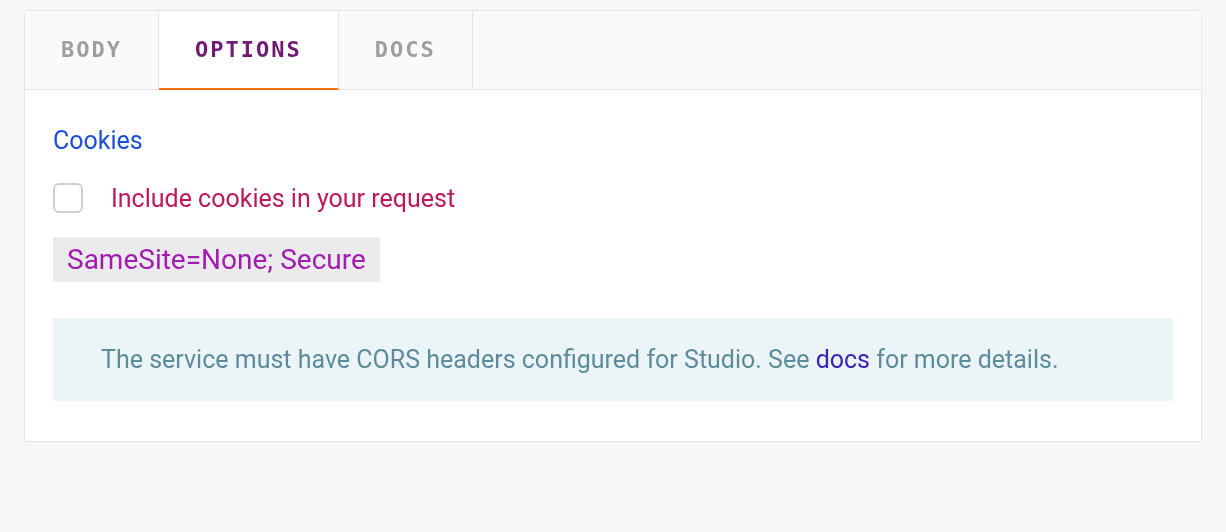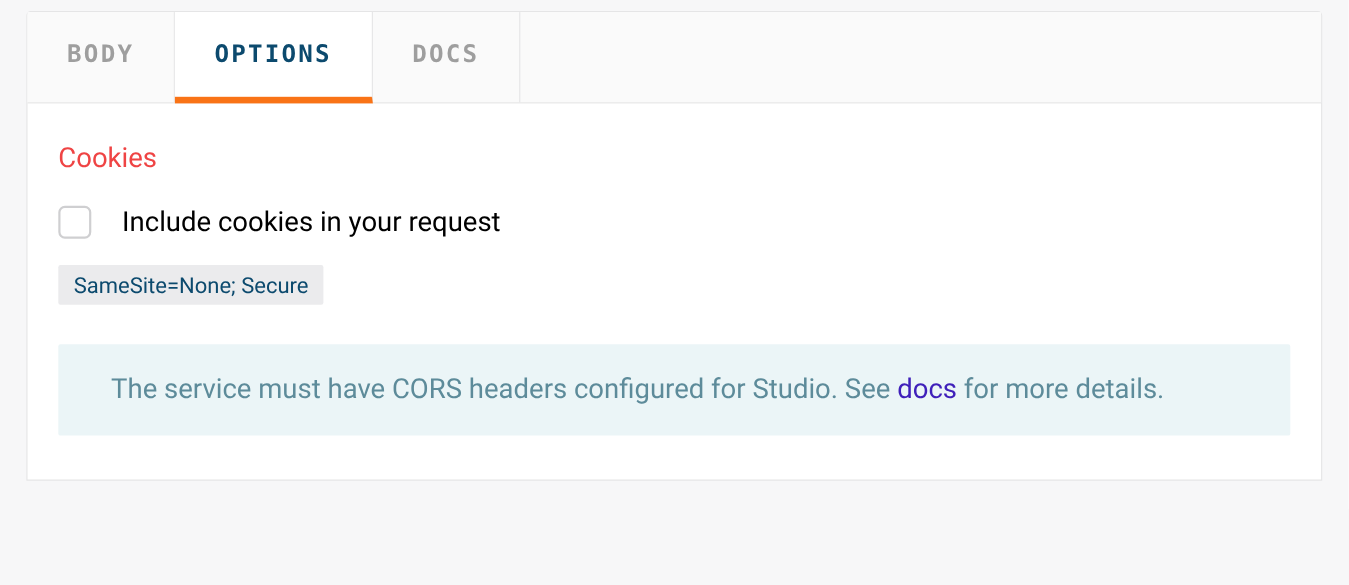--- a/index.html
+++ b/index.html
@@ -34,71 +34,71 @@
       font-weight: 700;
       letter-spacing: 2px;
       color: #9e9e9e;
       cursor: pointer;
       border-right: 1px solid #e5e5e6;
       text-align: center;
       user-select: none;
     }
     .tab.active {
       background: #fff;
-      color: #0c4a6e;
-      border-bottom: 6px solid #f97316;
+      color: #701a75;
+      border-bottom: 2px solid #f97316;
       margin-bottom: -1px;
     }
     .content {
       padding: 36px 28px 40px 28px;
     }
     .section-title {
       font-size: 25px;
-      color: #ef4444;
+      color: #1d4ed8;
       font-weight: 400;
       margin-bottom: 28px;
     }
     .checkbox-row {
       display: flex;
       align-items: center;
       margin-bottom: 24px;
     }
     .checkbox {
       width: 30px;
       height: 30px;
       border: 2px solid #cfcfd1;
       border-radius: 6px;
       background: #fff;
       cursor: pointer;
       margin-right: 28px;
       flex-shrink: 0;
     }
     .checkbox-label {
       font-size: 25px;
-      color: #000000;
+      color: #be185d;
       font-weight: 400;
       text-align: right;
     }
     .hint-row {
       font-size: 25px;
       color: #6c6c71;
       margin-bottom: 36px;
       display: flex;
       align-items: center;
       flex-wrap: wrap;
     }
     .hint-text {
       margin-right: 12px;
     }
     .code-chip {
       display: inline-block;
       background: #ebebed;
-      color: #0c4a6e;
+      color: #a21caf;
       padding: 6px 14px;
-      font-size: 20px;
+      font-size: 28px;
       border-radius: 2px;
       font-family: -apple-system, BlinkMacSystemFont, "Segoe UI", Roboto, Helvetica, Arial, sans-serif;
     }
     .info-box {
       background: #ebf5f7;
       padding: 24px 48px;
       font-size: 25px;
       color: #5d8b9a;
       line-height: 1.4;
       border-radius: 2px;

